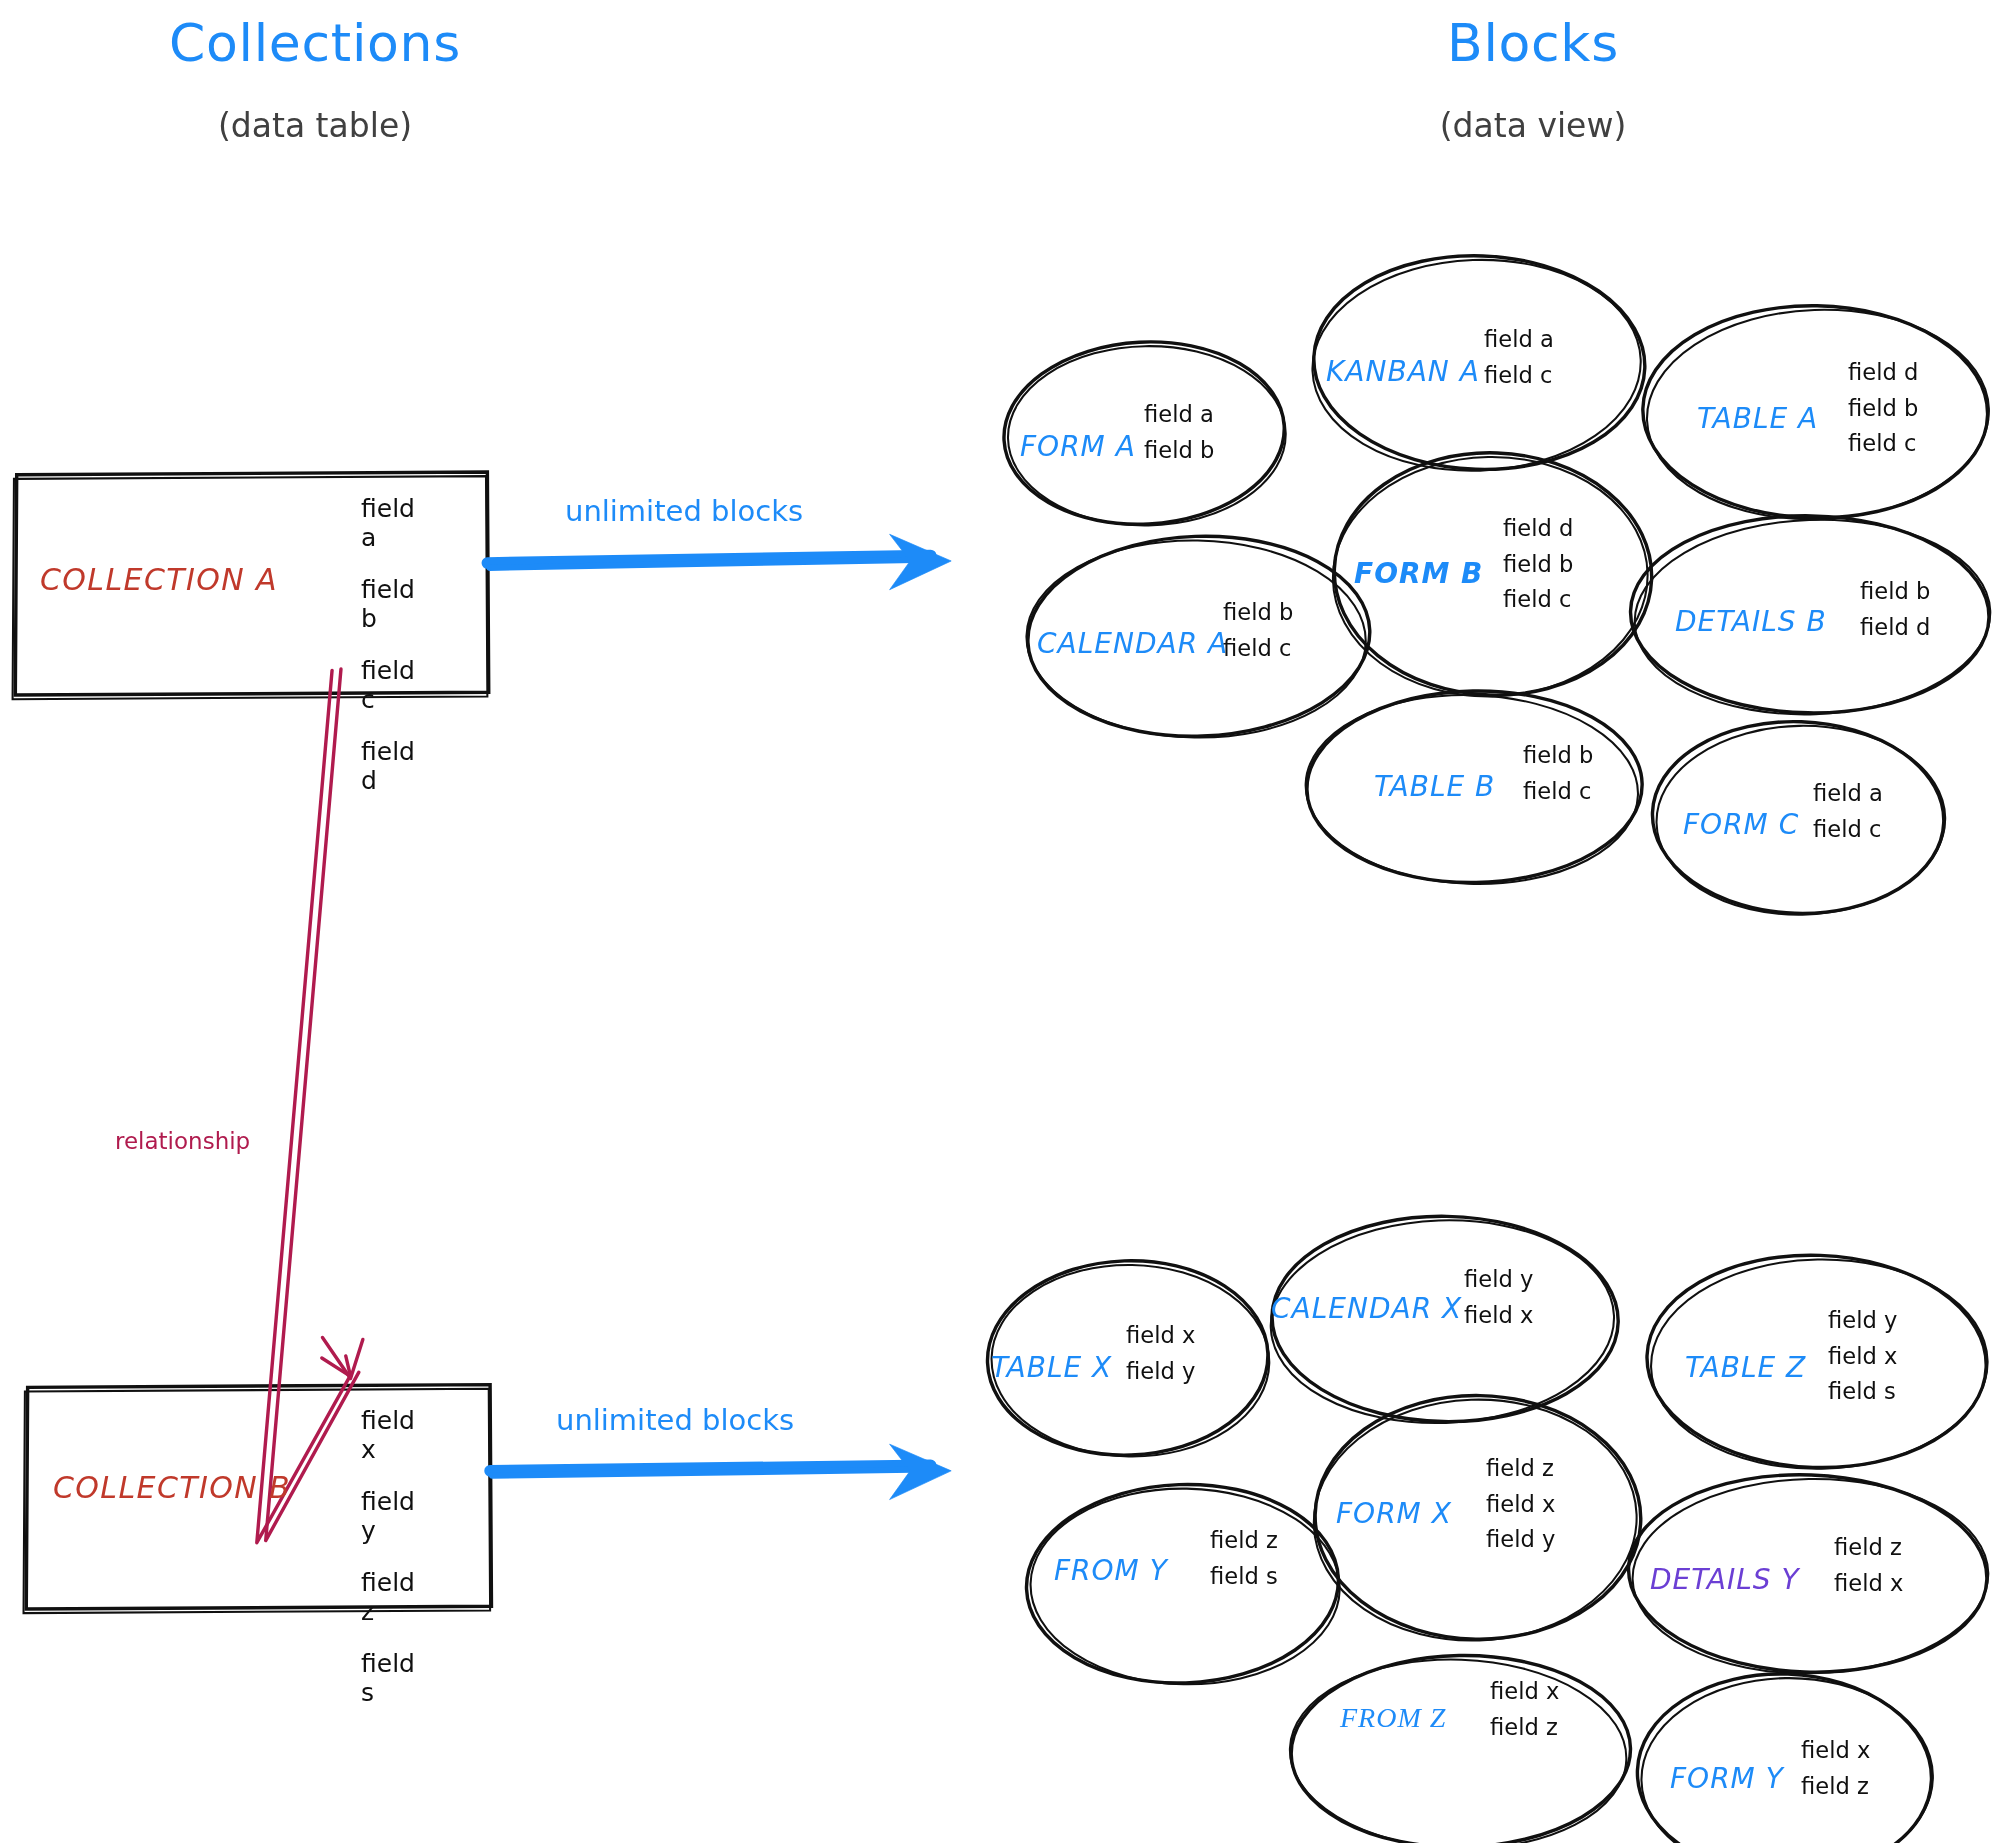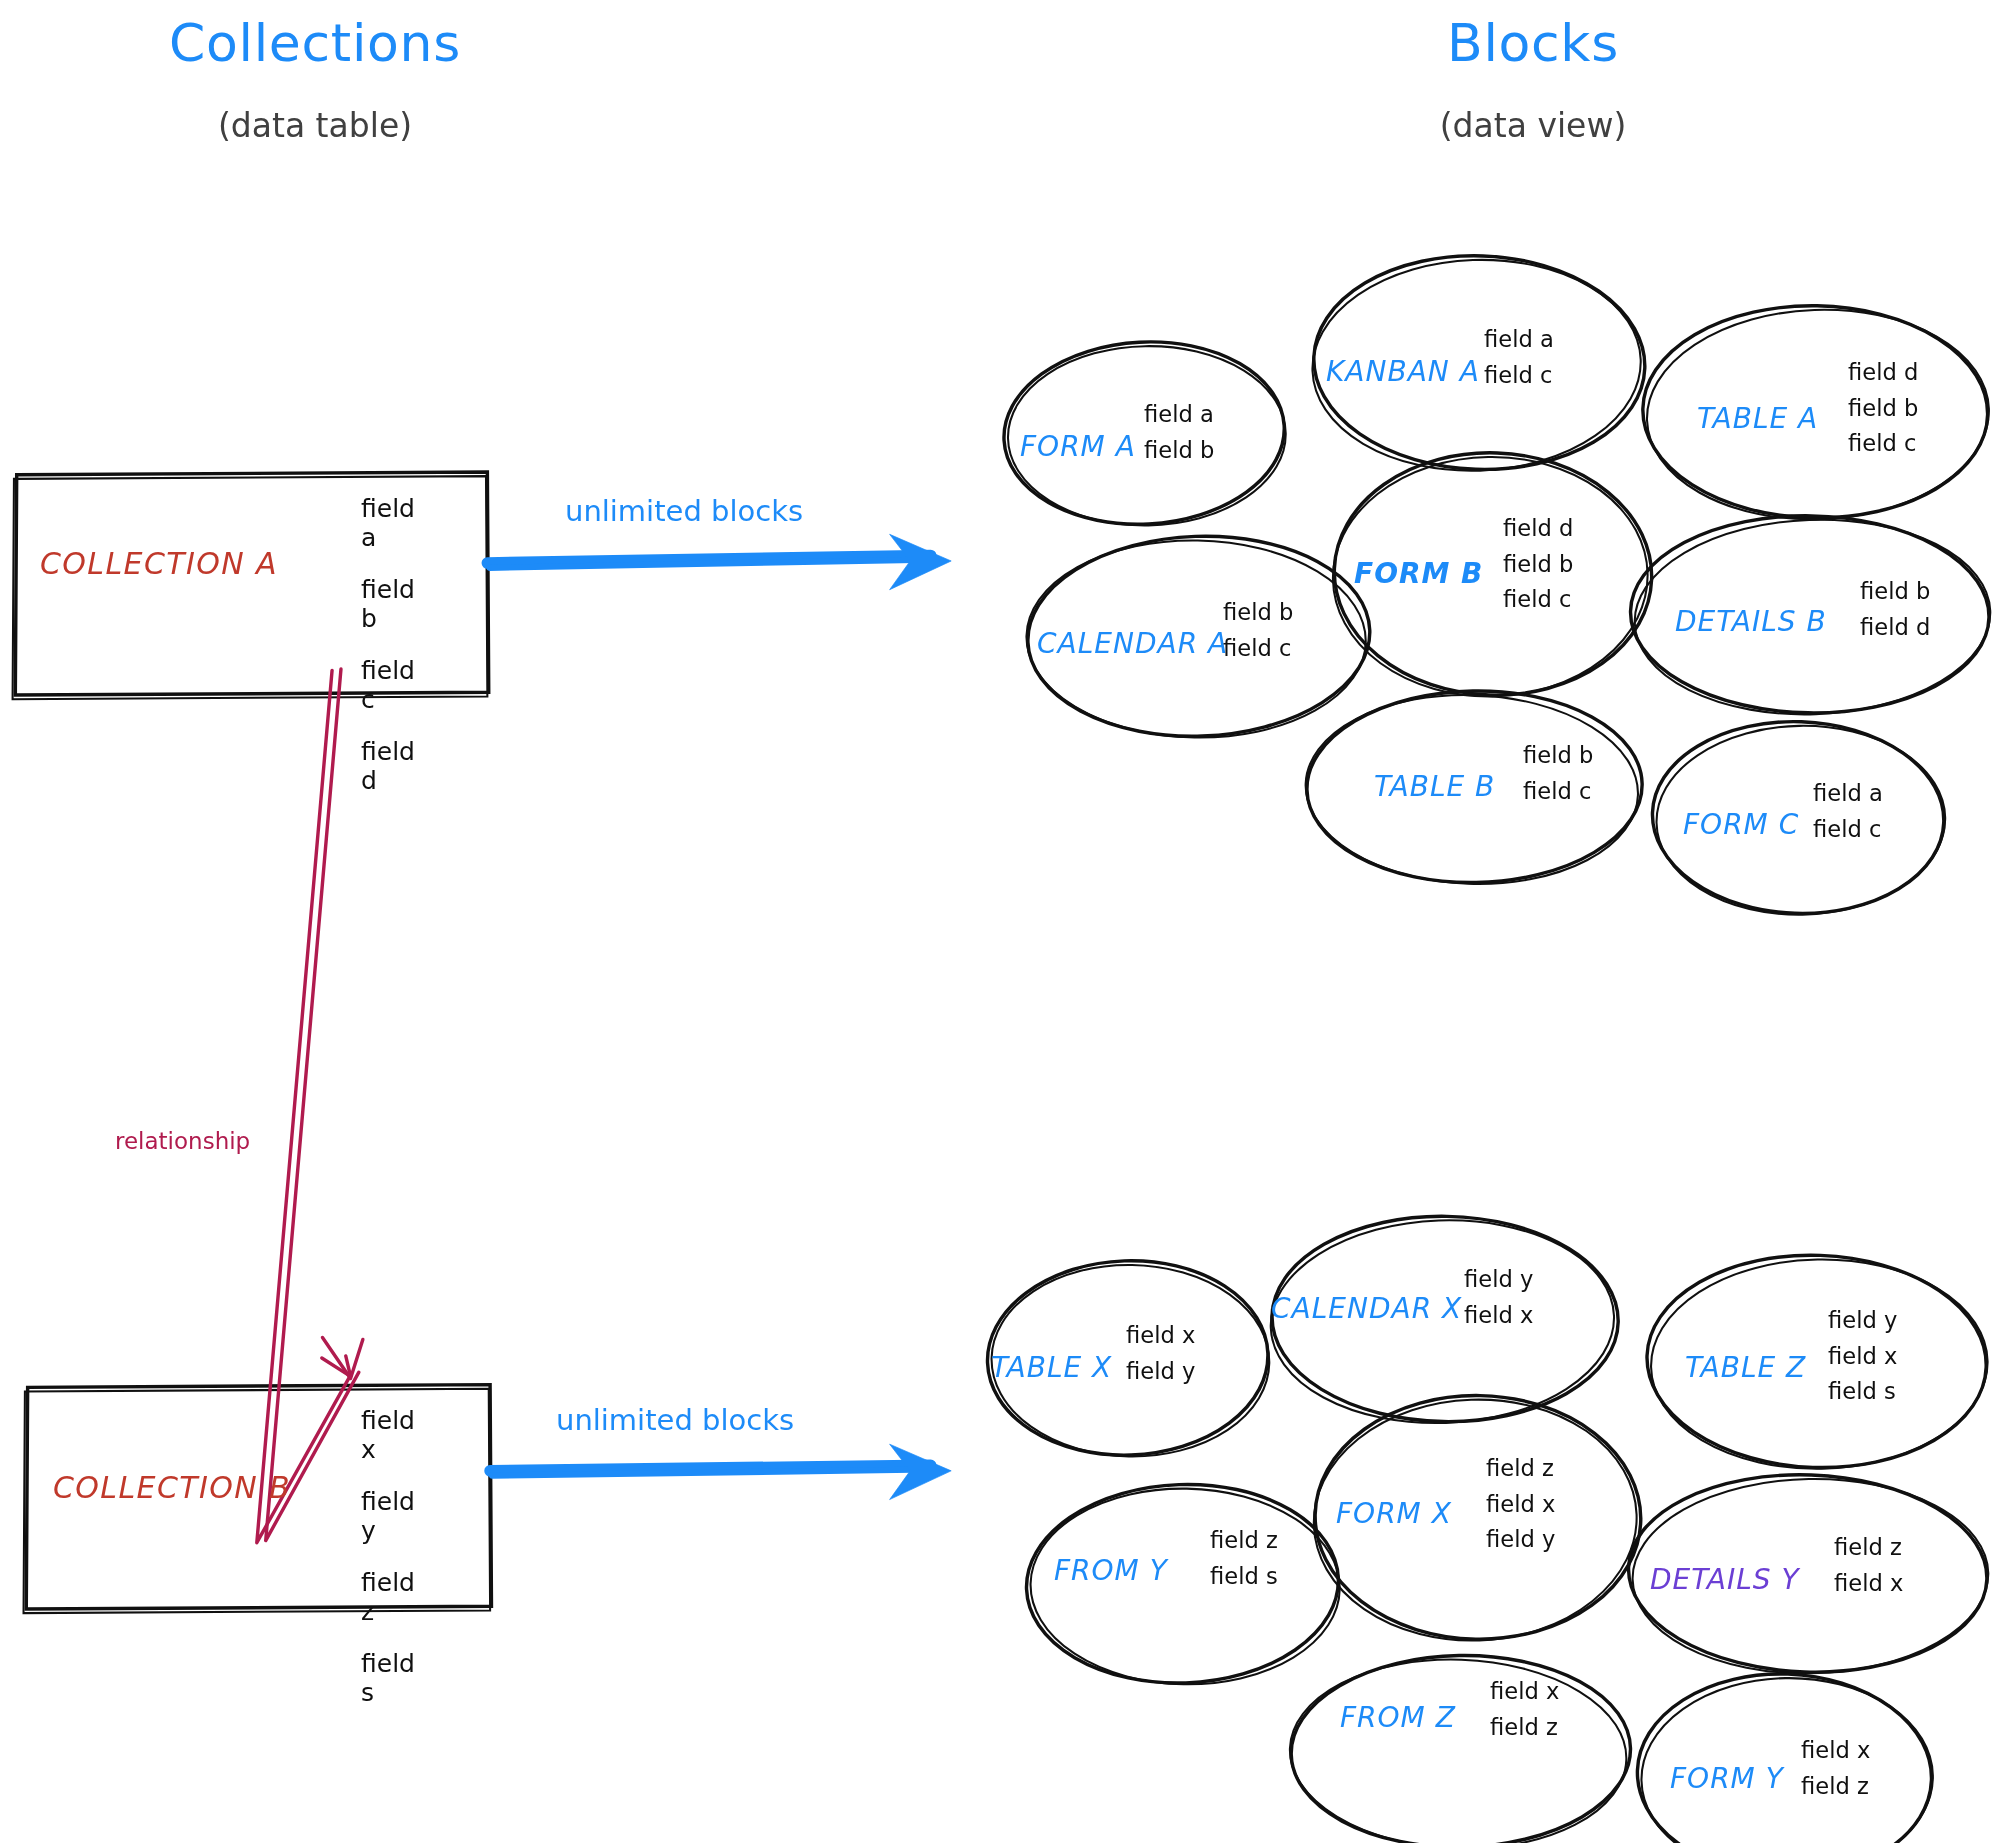--- a/index.html
+++ b/index.html
@@ -187,21 +187,21 @@
     </g>
   </svg>
 
   <div class="txt title" style="left:315px; top:17px;">Collections</div>
   <div class="txt subtitle" style="left:315px; top:109px;">(data table)</div>
 
   <div class="txt title" style="left:1533px; top:17px;">Blocks</div>
   <div class="txt subtitle" style="left:1533px; top:109px;">(data view)</div>
 
   <div class="collection-box">
-    <div class="txt coll-name" style="left:40px; top:549px;">COLLECTION A</div>
+    <div class="txt coll-name" style="left:40px; top:565px;">COLLECTION A</div>
     <div class="coll-fields" style="left:361px; top:494px;">
       <div class="field">field a</div>
       <div class="field">field b</div>
       <div class="field">field c</div>
       <div class="field">field d</div>
     </div>
   </div>
   <div class="txt arrow-label" style="left:565px; top:497px;">unlimited blocks</div>
 
   <div class="collection-box">
@@ -327,21 +327,21 @@
 
   <div>
     <div class="txt block-label purple" style="left:1650px; top:1566px;">DETAILS Y</div>
     <div class="block-fields" style="left:1834px; top:1534px;">
       <div class="field">field z</div>
       <div class="field">field x</div>
     </div>
   </div>
 
   <div>
-    <div class="txt block-label" style="left:1340px; top:1704px;">FROM Z</div>
+    <div class="txt block-label" style="left:1340px; top:1704px;font-family:Liberation Serif, serif;">FROM Z</div>
     <div class="block-fields" style="left:1490px; top:1678px;">
       <div class="field">field x</div>
       <div class="field">field z</div>
     </div>
   </div>
 
   <div>
     <div class="txt block-label" style="left:1670px; top:1765px;">FORM Y</div>
     <div class="block-fields" style="left:1801px; top:1737px;">
       <div class="field">field x</div>

